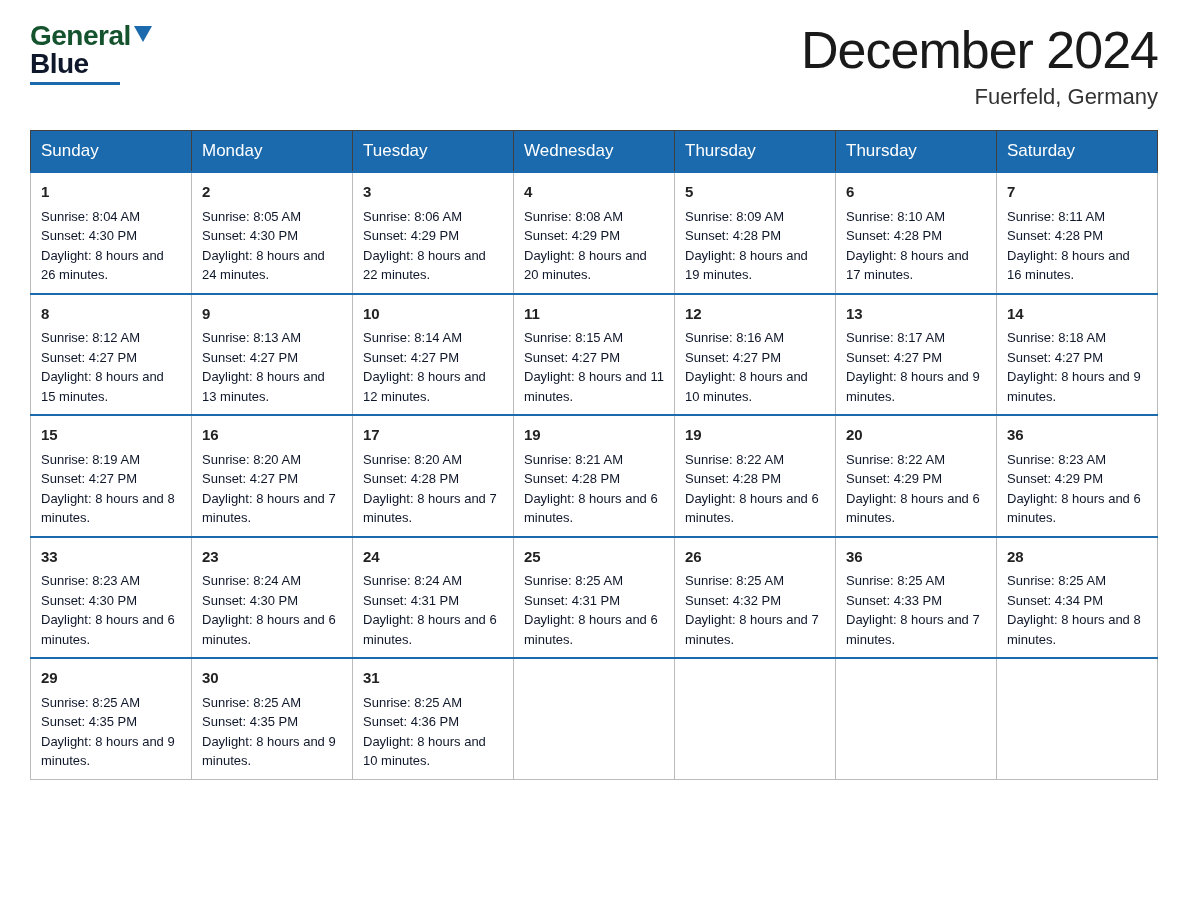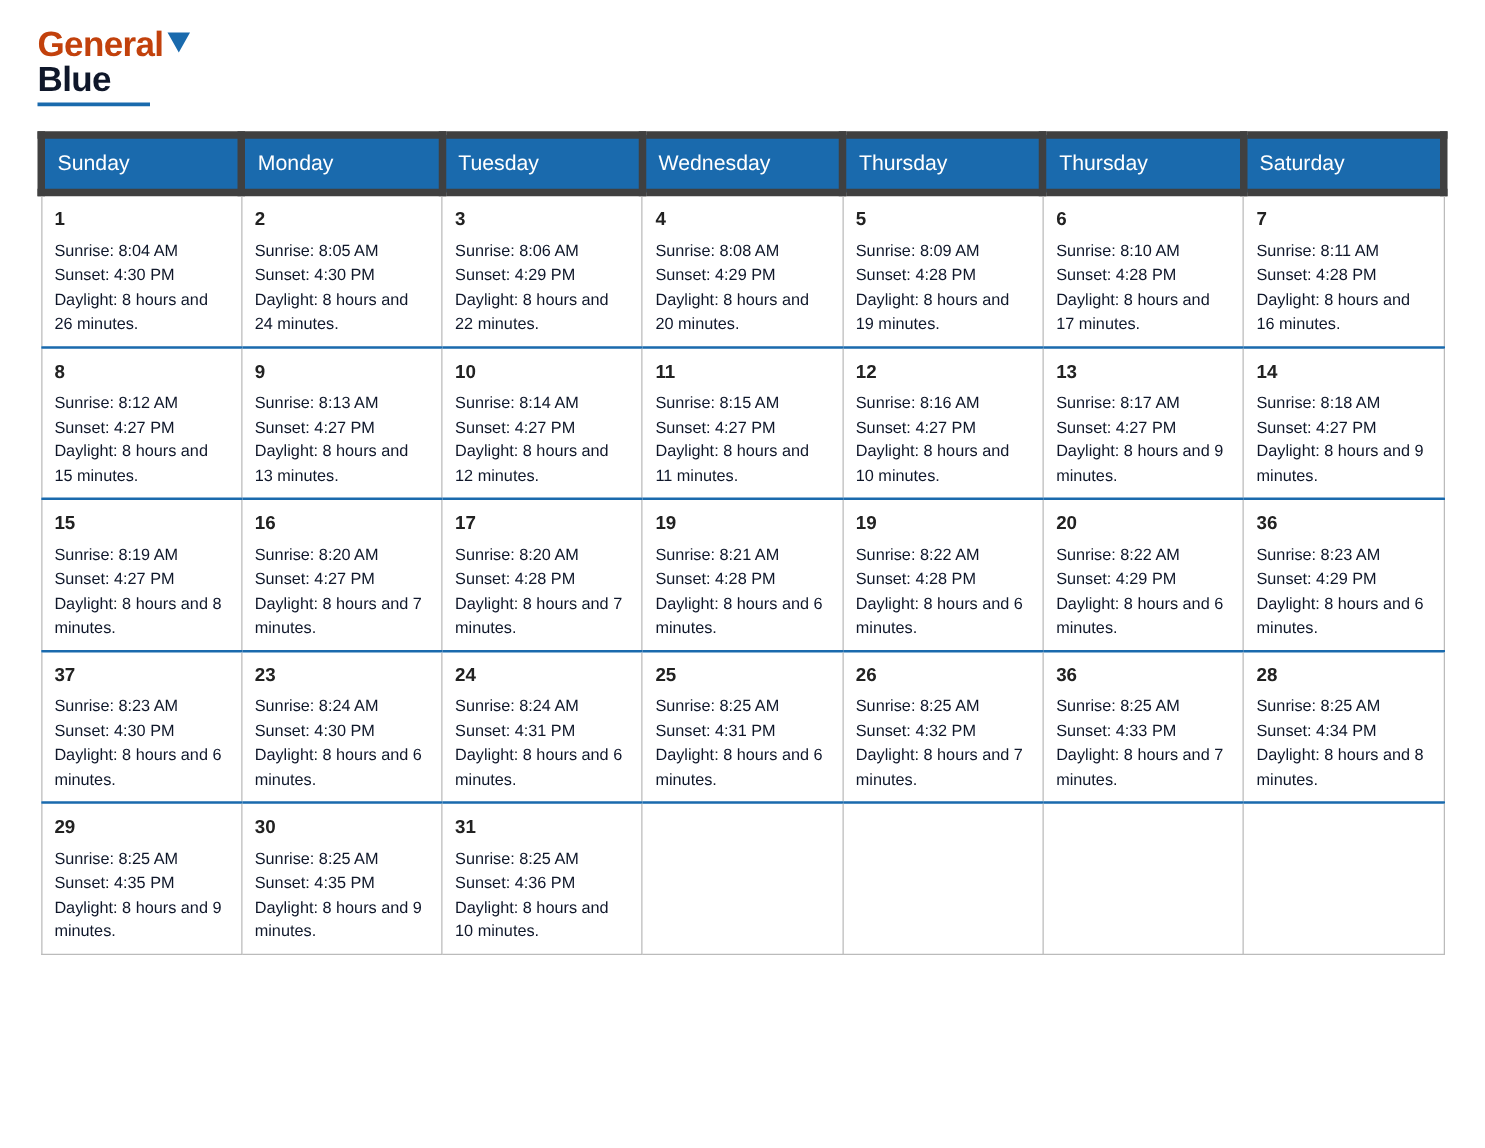--- a/index.html
+++ b/index.html
@@ -17,21 +17,21 @@
       margin-bottom: 20px;
     }
     .logo {
       display: flex;
       flex-direction: column;
       align-items: flex-start;
     }
     .logo-general {
       font-size: 28px;
       font-weight: bold;
-      color: #c2410c;
+      color: #14532d;
       letter-spacing: -0.5px;
       text-align: right;
     }
     .logo-blue {
       font-size: 28px;
       font-weight: bold;
       color: #0f172a;
       letter-spacing: -0.5px;
     }
     .logo-triangle {
@@ -71,21 +71,21 @@
       border-collapse: collapse;
       border: 1px solid #999;
     }
     .calendar-table th {
       background: #1a6aad;
       color: #fff;
       font-size: 17px;
       font-weight: normal;
       padding: 10px 10px;
       text-align: left;
-      border: 6px solid #404040;
+      border: 1px solid #404040;
     }
     .calendar-table td {
       vertical-align: top;
       padding: 8px 10px;
       border: 1px solid #bbb;
       width: 14.28%;
       min-height: 95px;
       font-size: 13px;
       color: #222;
       line-height: 1.5;
@@ -112,20 +112,24 @@
 <div class="header">
   <div class="logo">
     <div style="display:flex; align-items:center;">
       <span class="logo-general">General</span>
       <span class="logo-triangle"></span>
     </div>
     <div style="display:flex; align-items:center; margin-top:-4px;">
       <span class="logo-blue">Blue</span>
     </div>
     <div class="logo-line"></div>
+  </div>
+  <div class="title-section">
+    <div class="month-title">December 2024</div>
+    <div class="location">Fuerfeld, Germany</div>
   </div>
 </div>
 
 <table class="calendar-table">
   <thead>
     <tr>
       <th>Sunday</th>
       <th>Monday</th>
       <th>Tuesday</th>
       <th>Wednesday</th>
@@ -220,21 +224,21 @@
           <div class="day-number">20</div>
           <div class="day-info">Sunrise: 8:22 AM<br>Sunset: 4:29 PM<br>Daylight: 8 hours and 6 minutes.</div>
         </td>
         <td>
           <div class="day-number">36</div>
           <div class="day-info">Sunrise: 8:23 AM<br>Sunset: 4:29 PM<br>Daylight: 8 hours and 6 minutes.</div>
         </td>
       </tr>
       <tr class="week-row">
         <td>
-          <div class="day-number">37</div>
+          <div class="day-number">33</div>
           <div class="day-info">Sunrise: 8:23 AM<br>Sunset: 4:30 PM<br>Daylight: 8 hours and 6 minutes.</div>
         </td>
         <td>
           <div class="day-number">23</div>
           <div class="day-info">Sunrise: 8:24 AM<br>Sunset: 4:30 PM<br>Daylight: 8 hours and 6 minutes.</div>
         </td>
         <td>
           <div class="day-number">24</div>
           <div class="day-info">Sunrise: 8:24 AM<br>Sunset: 4:31 PM<br>Daylight: 8 hours and 6 minutes.</div>
         </td>

